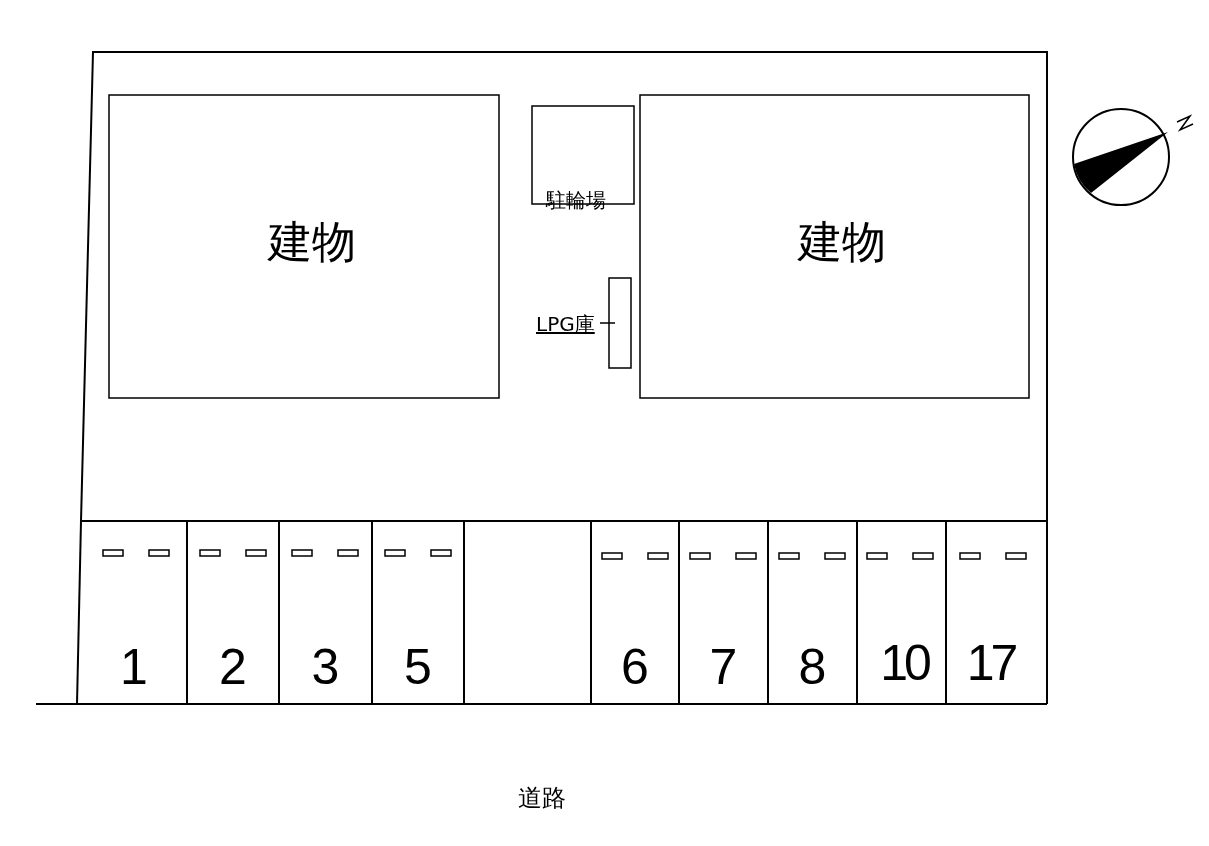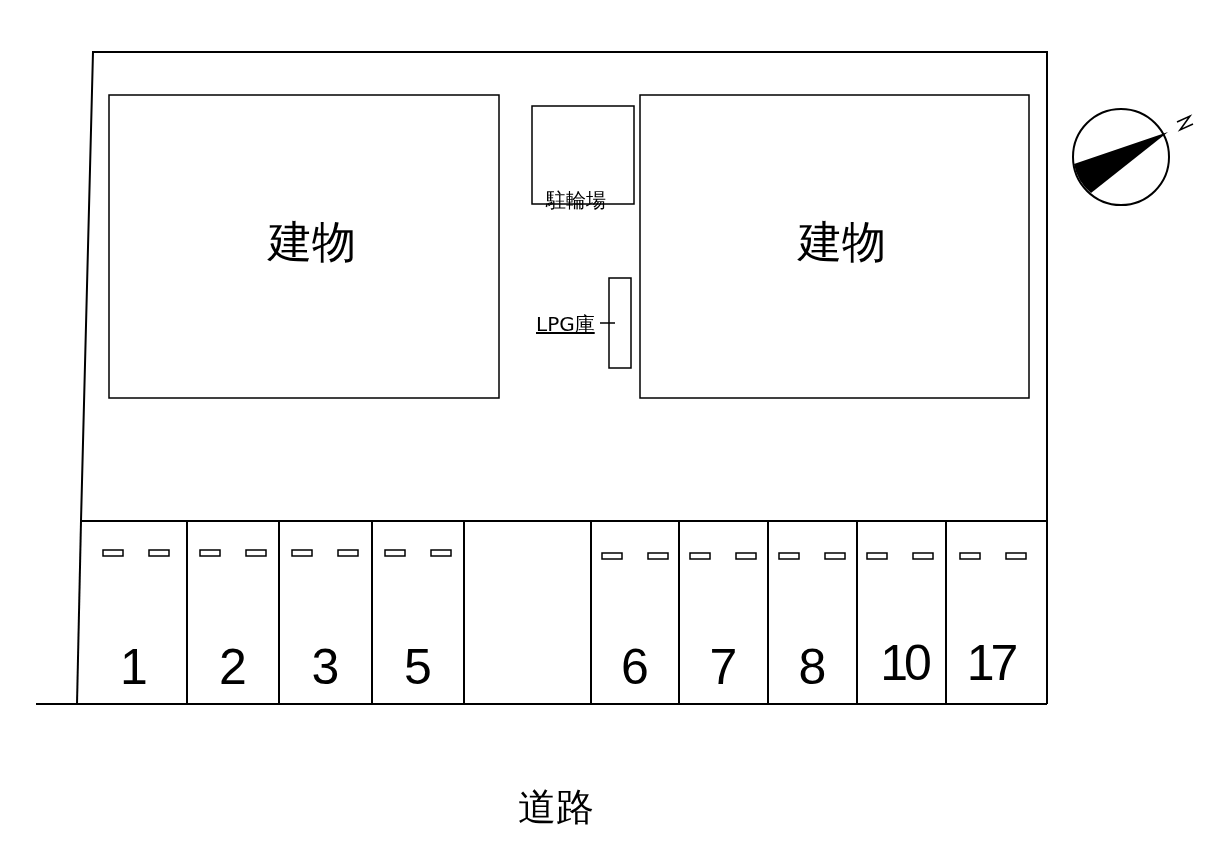--- a/index.html
+++ b/index.html
@@ -3,21 +3,21 @@
 <meta charset="utf-8">
 <style>
   html, body { margin:0; padding:0; background:#fff; }
   body { width:1209px; height:846px; position:relative; overflow:hidden;
          font-family:"DejaVu Sans", sans-serif; color:#000; }
   svg { position:absolute; left:0; top:0; }
   .lbl { position:absolute; white-space:nowrap; color:#000; }
   .bld { font-size:44px; }
   .small { font-size:20px; }
   .num { font-family:"Liberation Sans", sans-serif; font-size:50px; position:absolute; text-align:center; }
-  .road { font-size:38px; }
+  .road { font-size:24px; }
 </style>
 </head>
 <body>
 
 <svg width="1209" height="846" viewBox="0 0 1209 846">
 
   <polyline points="81,521 93,52 1047,52 1047,704" fill="none" stroke="#000" stroke-width="2"></polyline>
   <line x1="81" y1="521" x2="77" y2="704" stroke="#000" stroke-width="2"></line>
 
   <line x1="36" y1="704" x2="1047" y2="704" stroke="#000" stroke-width="2"></line>

